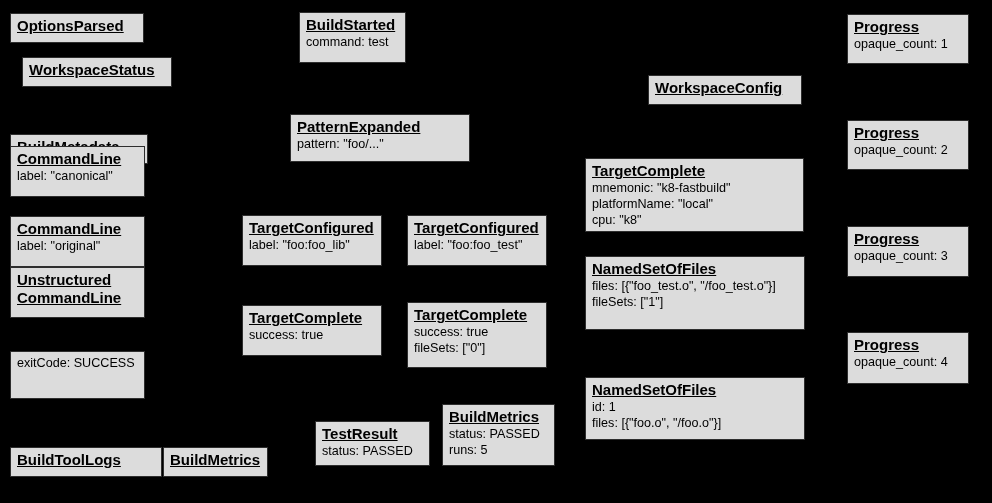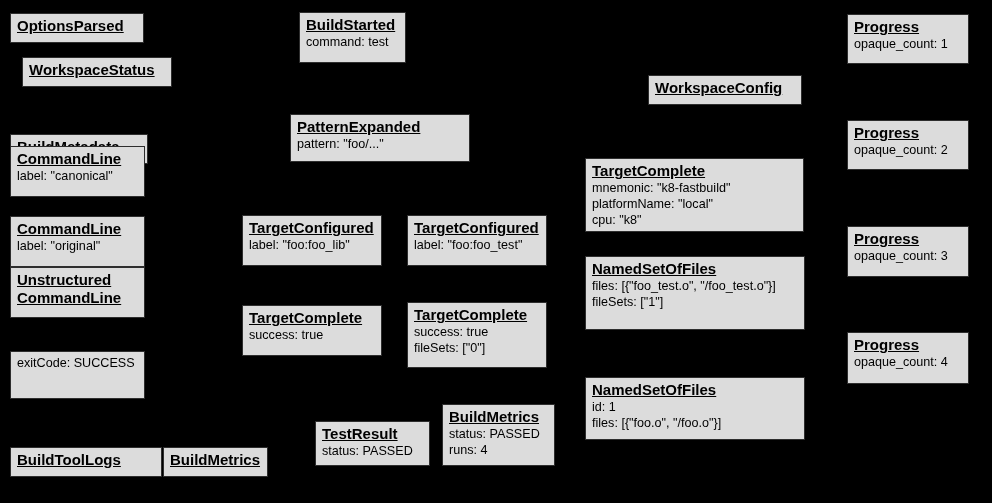--- a/index.html
+++ b/index.html
@@ -155,21 +155,21 @@
     <div class="node-body">
         <div class="body-line">status: PASSED</div>
       </div>
   </div>
     <div class="node" style="left: 442px; top: 404px; width: 113px; height: 62px;">
     <div class="node-title">
         <div class="title-line">BuildMetrics</div>
       </div>
     <div class="node-body">
         <div class="body-line">status: PASSED</div>
-        <div class="body-line">runs: 4</div>
+        <div class="body-line">runs: 5</div>
       </div>
   </div>
     <div class="node" style="left: 648px; top: 75px; width: 154px; height: 30px;">
     <div class="node-title">
         <div class="title-line">WorkspaceConfig</div>
       </div>
     <div class="node-body"></div>
   </div>
     <div class="node" style="left: 585px; top: 158px; width: 219px; height: 74px;">
     <div class="node-title">

